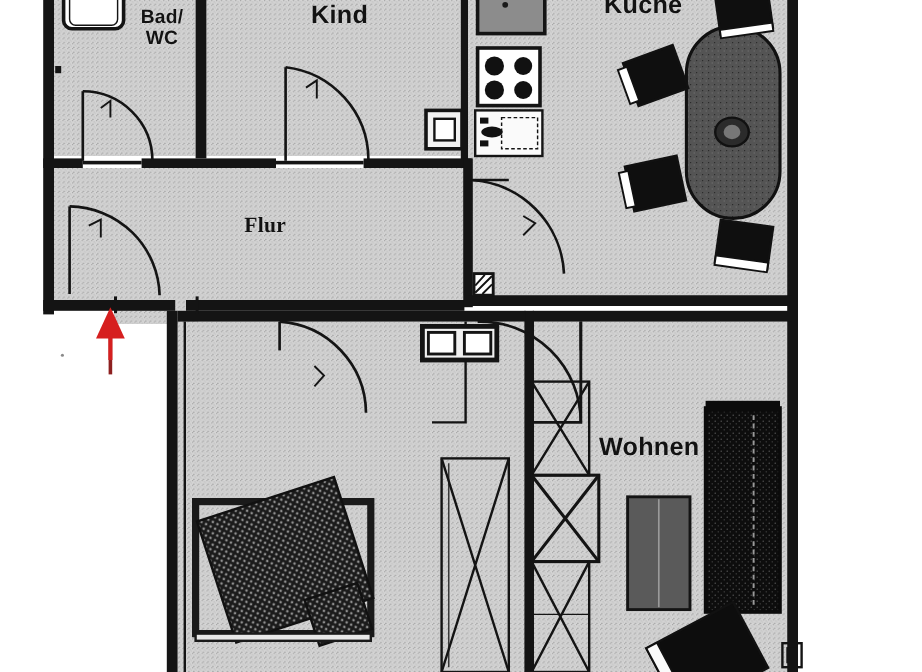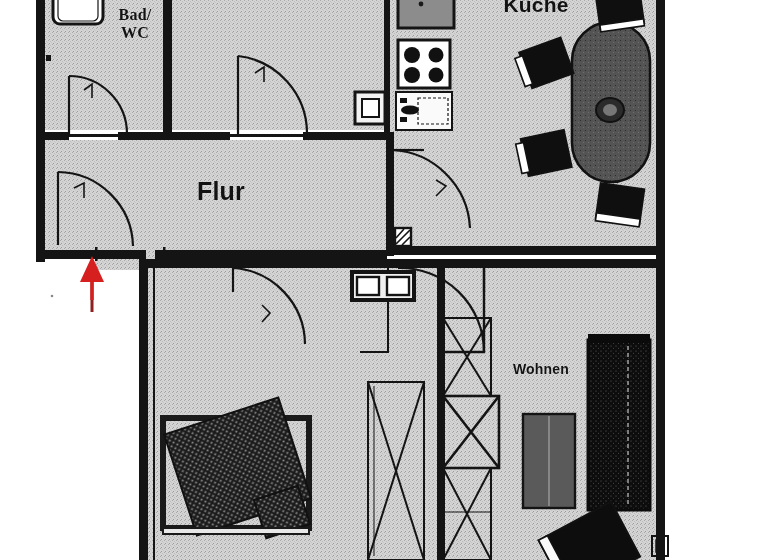--- a/index.html
+++ b/index.html
@@ -30,21 +30,21 @@
     position: absolute;
     font-family: "Liberation Sans", sans-serif;
     font-weight: 700;
     color: #121212;
     white-space: pre;
     line-height: 1.05;
     letter-spacing: 0.2px;
     text-align: center;
     text-shadow: 0 0 1px rgba(255,255,255,0.55);
   }
-  .room-label.two-line { line-height: 1.12; font-family: Liberation Serif, serif; }
+  .room-label.two-line { line-height: 1.12; }
 </style>
 </head>
 <body>
 
 <div id="plan-root">
 
   <svg id="floorplan-svg" viewBox="0 0 768 560">
     <defs>
       <pattern id="noiseFill" width="4" height="4" patternUnits="userSpaceOnUse">
         <rect width="4" height="4" fill="#d4d4d4"></rect>
@@ -289,21 +289,22 @@
       <polygon points="92,256 80,282 104,282" fill="#d61f1f"></polygon>
       <line x1="92" y1="300" x2="92" y2="278" stroke="#d61f1f" stroke-width="3.4"></line>
     </g>
 
     <circle cx="52" cy="296" r="1.3" fill="#8a8a8a"></circle>
   </svg>
 
   <div class="room-label two-line" style="left:100px; top:6px; width:70px;">Bad/
 WC</div>
 
+  <div class="room-label" style="left:243px; top:2px; width:80px; font-size:21px;">Kind</div>
 
   <div class="room-label" style="left:490px; top:-6px; width:92px; font-size:21px;">Küche</div>
 
-  <div class="room-label" style="left:186px; top:178px; width:70px; font-size:25px;">Flur</div>
-
-
-  <div class="room-label" style="left:491px; top:362px; width:100px; font-size:14px;">Wohnen</div>
+  <div class="room-label" style="left:186px; top:178px; width:70px; font-size:18px;font-family:Liberation Serif, serif;">Flur</div>
+
+
+  <div class="room-label" style="left:491px; top:362px; width:100px; font-size:21px;">Wohnen</div>
 
 </div>
 
 </body></html>

